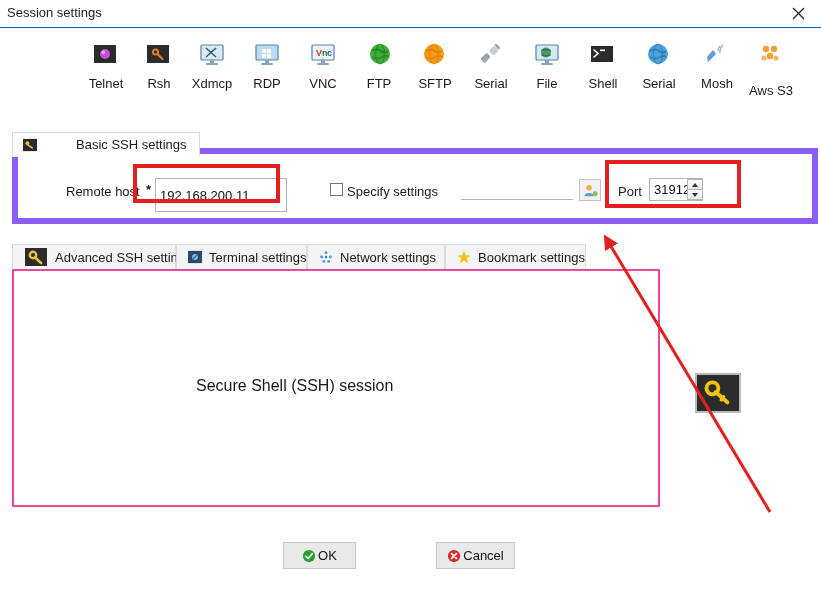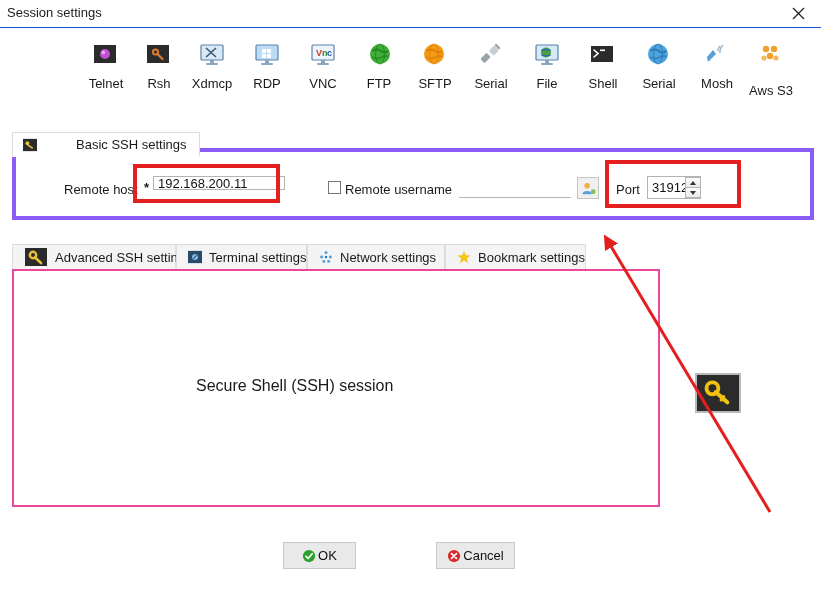--- a/index.html
+++ b/index.html
@@ -72,21 +72,21 @@
     margin-top: 8px;
     font-size: 13px;
     color: #1a1a1a;
     white-space: nowrap;
   }
 
   
   .groupbox {
     position: absolute;
     background: #ffffff;
-    border: 4px solid #8b5cf6;
+    border: 6px solid #8b5cf6;
   }
   .gb-basic {
     left: 12px; top: 148px;
     width: 794px; height: 64px;
   }
   .gb-tab {
     position: absolute;
     left: 12px; top: 132px;
     height: 25px;
     background: #ffffff;
@@ -414,24 +414,24 @@
     <rect x="6" y="7" width="7" height="2" fill="#e8c13a" transform="rotate(35 6 7)"></rect>
   </svg>
   <span class="gb-tab-label">Basic SSH settings</span>
 </div>
 
 <div class="groupbox gb-basic">
   <div class="form-row">
     <span class="lbl" style="left:48px; top:30px;">Remote host</span>
     <span class="lbl" style="left:128px; top:28px; font-weight:bold;">*</span>
 
-    <input class="txtbox" style="left: 137px; top: 24px; width: 132px; height: 14px;" value="192.168.200.11">
+    <input class="txtbox" style="left: 137px; top: 24px; width: 132px; height: 34px;" value="192.168.200.11">
 
     <div class="chk" style="left:312px; top:29px;"></div>
-    <span class="lbl" style="left:329px; top:30px;">Remote username</span>
+    <span class="lbl" style="left:329px; top:30px;">Specify settings</span>
 
     <input class="underline-box" style="left: 443px; top: 25px; width: 112px; height: 21px;" value="">
 
     <div class="user-btn" style="left:561px; top:25px;">
       <svg width="15" height="15" viewBox="0 0 16 16">
         <circle cx="6.5" cy="5" r="3" fill="#f2b04a"></circle>
         <path d="M1.5 14 C1.5 9.5 11.5 9.5 11.5 14 Z" fill="#5b9fd6"></path>
         <circle cx="13" cy="11.5" r="2.6" fill="#8bbd52"></circle>
       </svg>
     </div>

